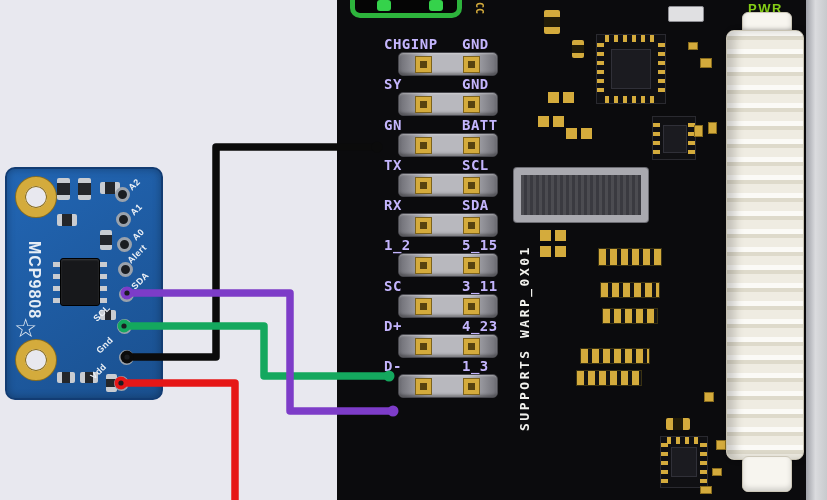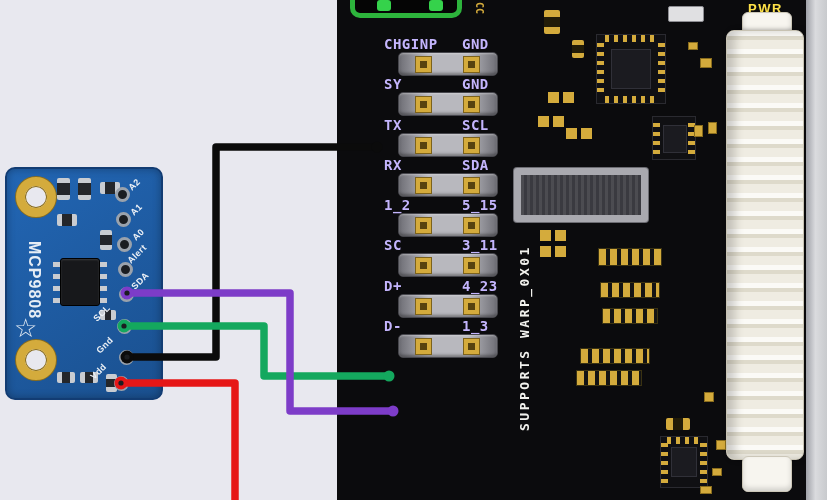--- a/index.html
+++ b/index.html
@@ -39,21 +39,21 @@
              background-image:repeating-linear-gradient(90deg,rgba(255,255,255,.09) 0 3px,transparent 3px 6px)}
   .silverpart{position:absolute;background:#e0e0e2;border:1px solid #8d8d92;border-radius:2px}
 
   .greenconn{position:absolute;background:#050505;border:5px solid #2db43c;border-radius:10px}
   .gdot{position:absolute;width:14px;height:11px;background:#35d24b;border-radius:3px}
 
   .vtext{position:absolute;white-space:nowrap;text-align:center}
   .supports{width:220px;height:20px;transform:rotate(-90deg);color:#f2f2ee;
             font:bold 13px "DejaVu Sans Mono",monospace;letter-spacing:2.5px}
   .cclab{writing-mode:vertical-rl;color:#d4ab3c;font:bold 10px "DejaVu Sans Mono",monospace}
-  .pwr{color:#fde047;font:bold 13px "Liberation Sans",sans-serif;letter-spacing:1.5px}
+  .pwr{color:#84cc16;font:bold 13px "Liberation Sans",sans-serif;letter-spacing:1.5px}
 
   
   .fpc{position:absolute;background:repeating-linear-gradient(180deg,#fbfaf6 0 5px,#dedacb 5px 9px,#efece2 9px 18px);
        border:1px solid #c7c2b2;border-radius:8px;
        box-shadow:inset 8px 0 10px rgba(0,0,0,.18), 2px 0 5px rgba(0,0,0,.35)}
   .fpctab{position:absolute;background:#f7f5ef;border:1px solid #ccc7b8;border-radius:6px;
           box-shadow:inset 0 -3px 5px rgba(0,0,0,.15)}
 
   
   .sensor{position:absolute;left:5px;top:167px;width:158px;height:233px;border-radius:10px;
@@ -93,20 +93,28 @@
           <span class="hlab hl">CHGINP</span>
           <span class="hlab hr">GND</span>
           <div class="hblock">
             <span class="pad padA"></span>
             <span class="pad padB"></span>
           </div>
         </div>
         <div class="hrow">
           <span class="hlab hl">SY</span>
           <span class="hlab hr">GND</span>
+          <div class="hblock">
+            <span class="pad padA"></span>
+            <span class="pad padB"></span>
+          </div>
+        </div>
+        <div class="hrow">
+          <span class="hlab hl">GN</span>
+          <span class="hlab hr">BATT</span>
           <div class="hblock">
             <span class="pad padA"></span>
             <span class="pad padB"></span>
           </div>
         </div>
         <div class="hrow">
           <span class="hlab hl">TX</span>
           <span class="hlab hr">SCL</span>
           <div class="hblock">
             <span class="pad padA"></span>

